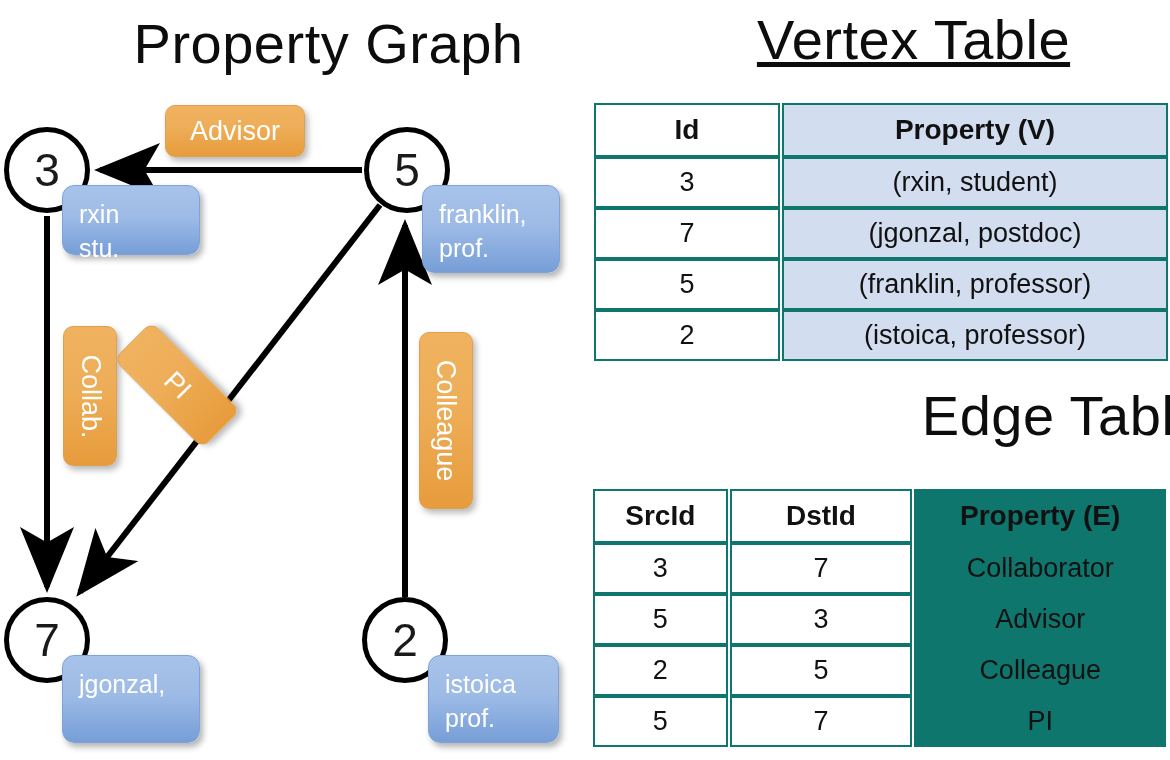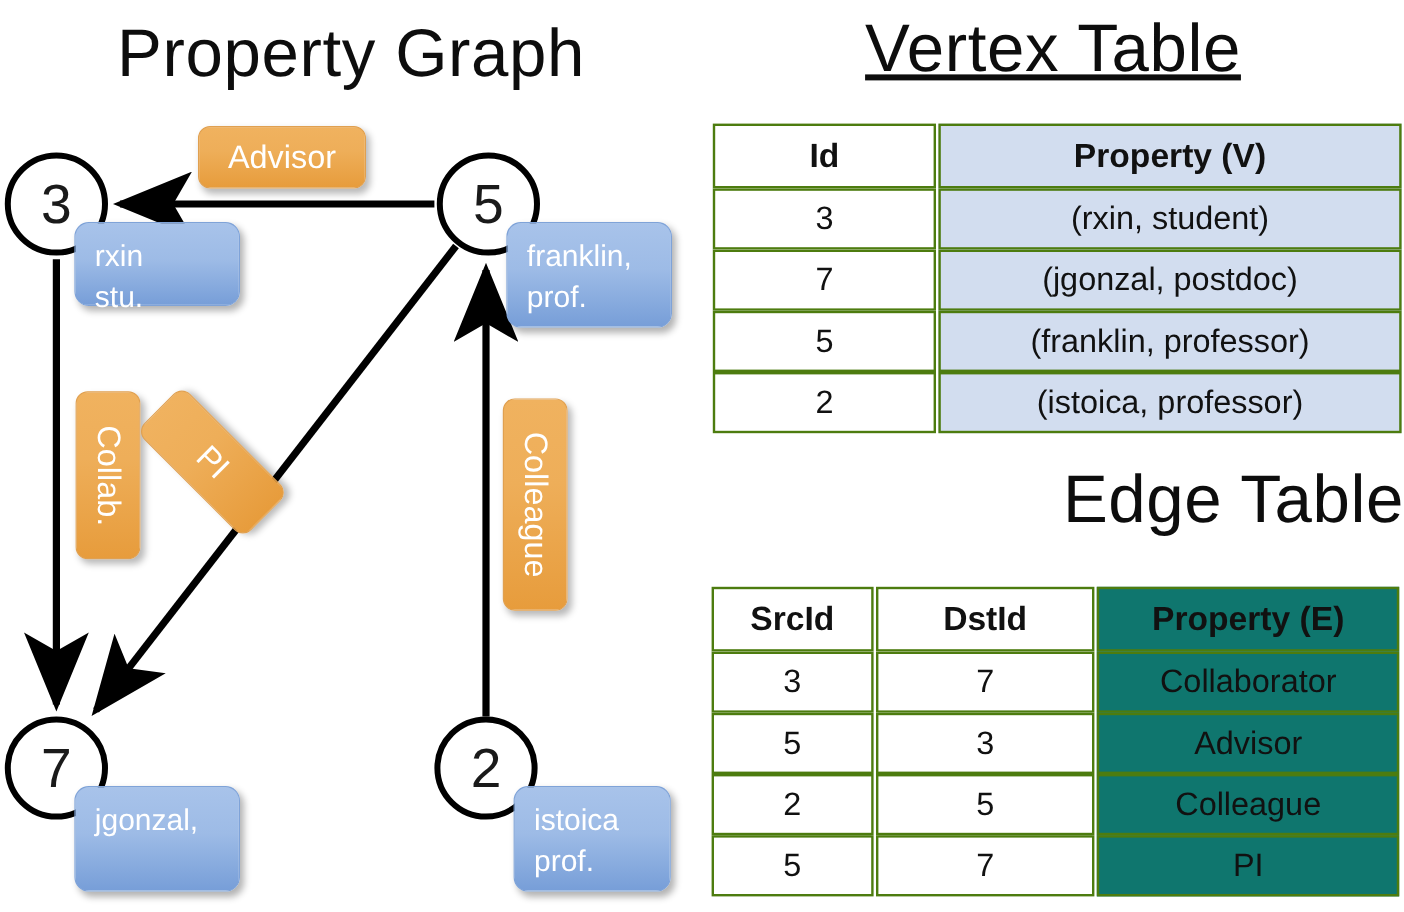--- a/index.html
+++ b/index.html
@@ -20,20 +20,21 @@
   .title {
     position: absolute;
     font-family: "Liberation Sans", sans-serif;
     font-weight: 300;
     font-size: 56px;
     line-height: 1;
     letter-spacing: 0.5px;
     color: #0d0d0d;
     white-space: nowrap;
     text-align: center;
+    padding-left: 36px;
   }
   #title-property-graph { left: 0px;   top: 16px;  width: 585px; }
   #title-vertex-table   { left: 585px; top: 12px;  width: 585px; text-decoration: underline; }
   #title-edge-table     { left: 585px; top: 388px; width: 585px; text-align: right; }
 
   
   #graph-panel {
     position: absolute;
     left: 0; top: 0;
     width: 585px; height: 760px;
@@ -119,21 +120,21 @@
 
   
   .data-table {
     position: absolute;
     border-collapse: separate;
     border-spacing: 2px 0;
     table-layout: fixed;
     font-family: "Liberation Sans", sans-serif;
   }
   .data-table td, .data-table th {
-    border: 2px solid #4d7c0f;
+    border: 2px solid #0f766e;
     text-align: center;
     font-weight: 300;
     font-size: 27px;
     color: #111111;
     padding: 4px;
     height: 51px;
     background: #ffffff;
     box-sizing: border-box;
   }
   .data-table th {

